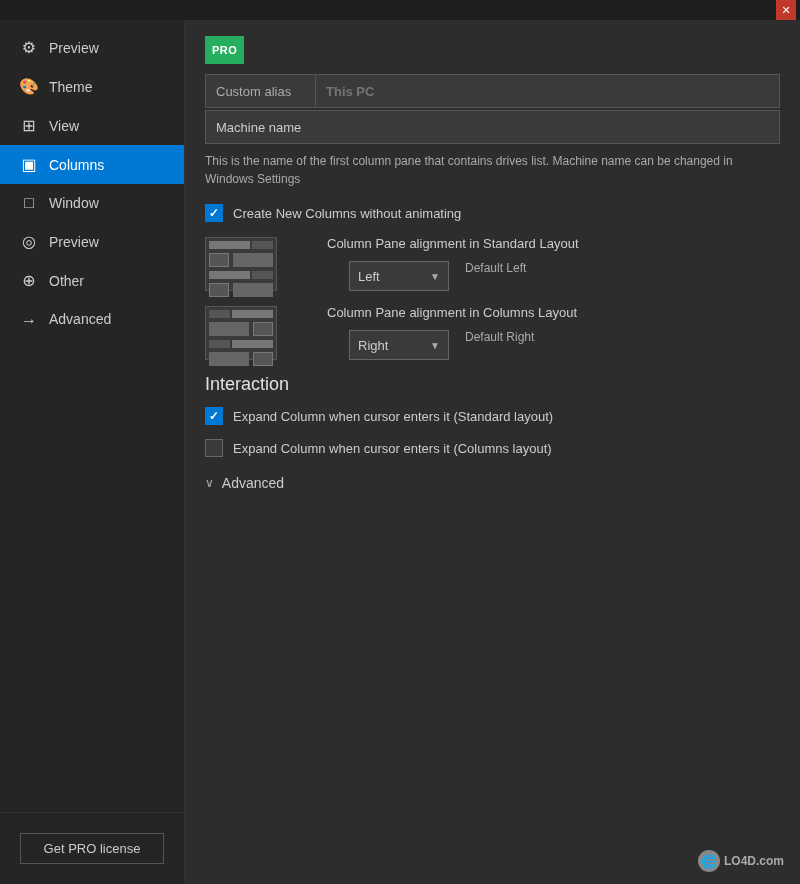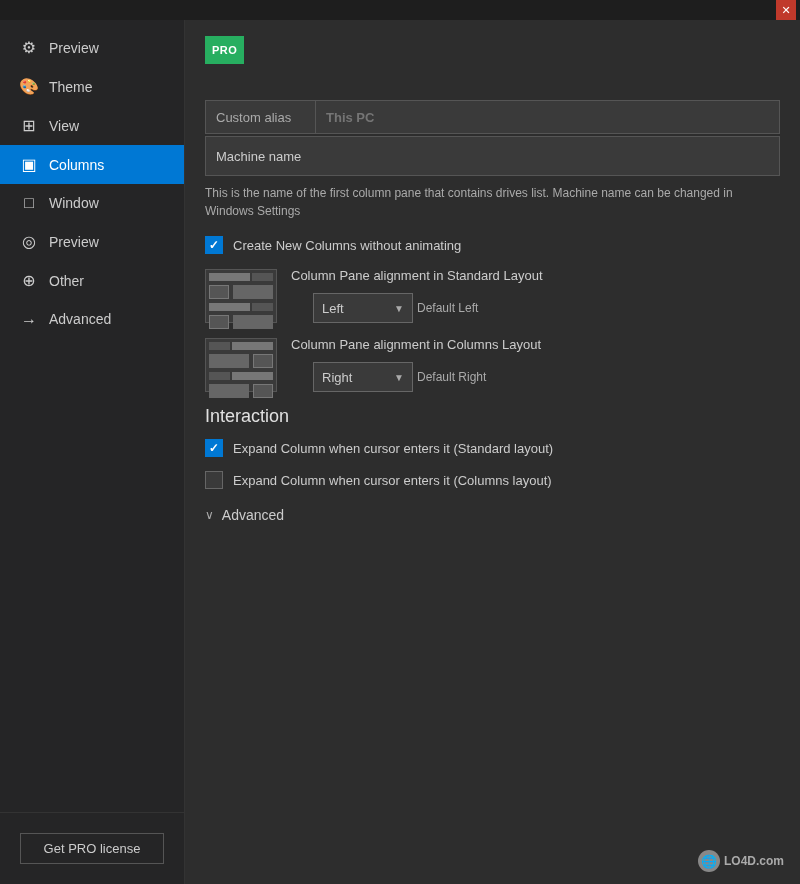--- a/index.html
+++ b/index.html
@@ -124,21 +124,20 @@
     .section-label {
       font-size: 14px;
       color: #cccccc;
       margin-bottom: 10px;
     }
 
     .input-row {
       display: flex;
       align-items: flex-start;
       margin-bottom: 2px;
-      margin-top: 26px;
     }
     .input-label {
       width: 110px;
       font-size: 13px;
       color: #aaa;
       background: #3a3a3a;
       padding: 6px 10px;
       border: 1px solid #555;
       border-right: none;
       height: 34px;
@@ -152,21 +151,21 @@
       border: 1px solid #555;
       color: #999;
       padding: 0 10px;
       font-size: 13px;
     }
     .machine-name-row {
       display: flex;
       align-items: center;
       background: #3a3a3a;
       border: 1px solid #555;
-      height: 40px;
+      height: 34px;
       padding: 0 10px;
       margin-bottom: 2px;
     }
     .machine-name-row span {
       font-size: 13px;
       color: #ccc;
     }
 
     .info-text {
       font-size: 12px;
@@ -232,30 +231,30 @@
       background: #666;
       flex: 1;
     }
     .ai-col.wide { flex: 2; }
     .ai-col.narrow { flex: 1; }
 
     .alignment-controls {
       display: flex;
       flex-direction: column;
       gap: 6px;
+      margin-left: 36px;
     }
     .alignment-title {
       font-size: 13px;
       color: #ccc;
       margin-bottom: 4px;
     }
     .dropdown-row {
       display: flex;
-      align-items: center;
-      gap: 4px;
+      gap: 16px;
       padding-left: 22px;
     }
     .dropdown {
       width: 100px;
       height: 30px;
       background: #3a3a3a;
       border: 1px solid #666;
       color: #ccc;
       font-size: 13px;
       padding: 0 8px;

